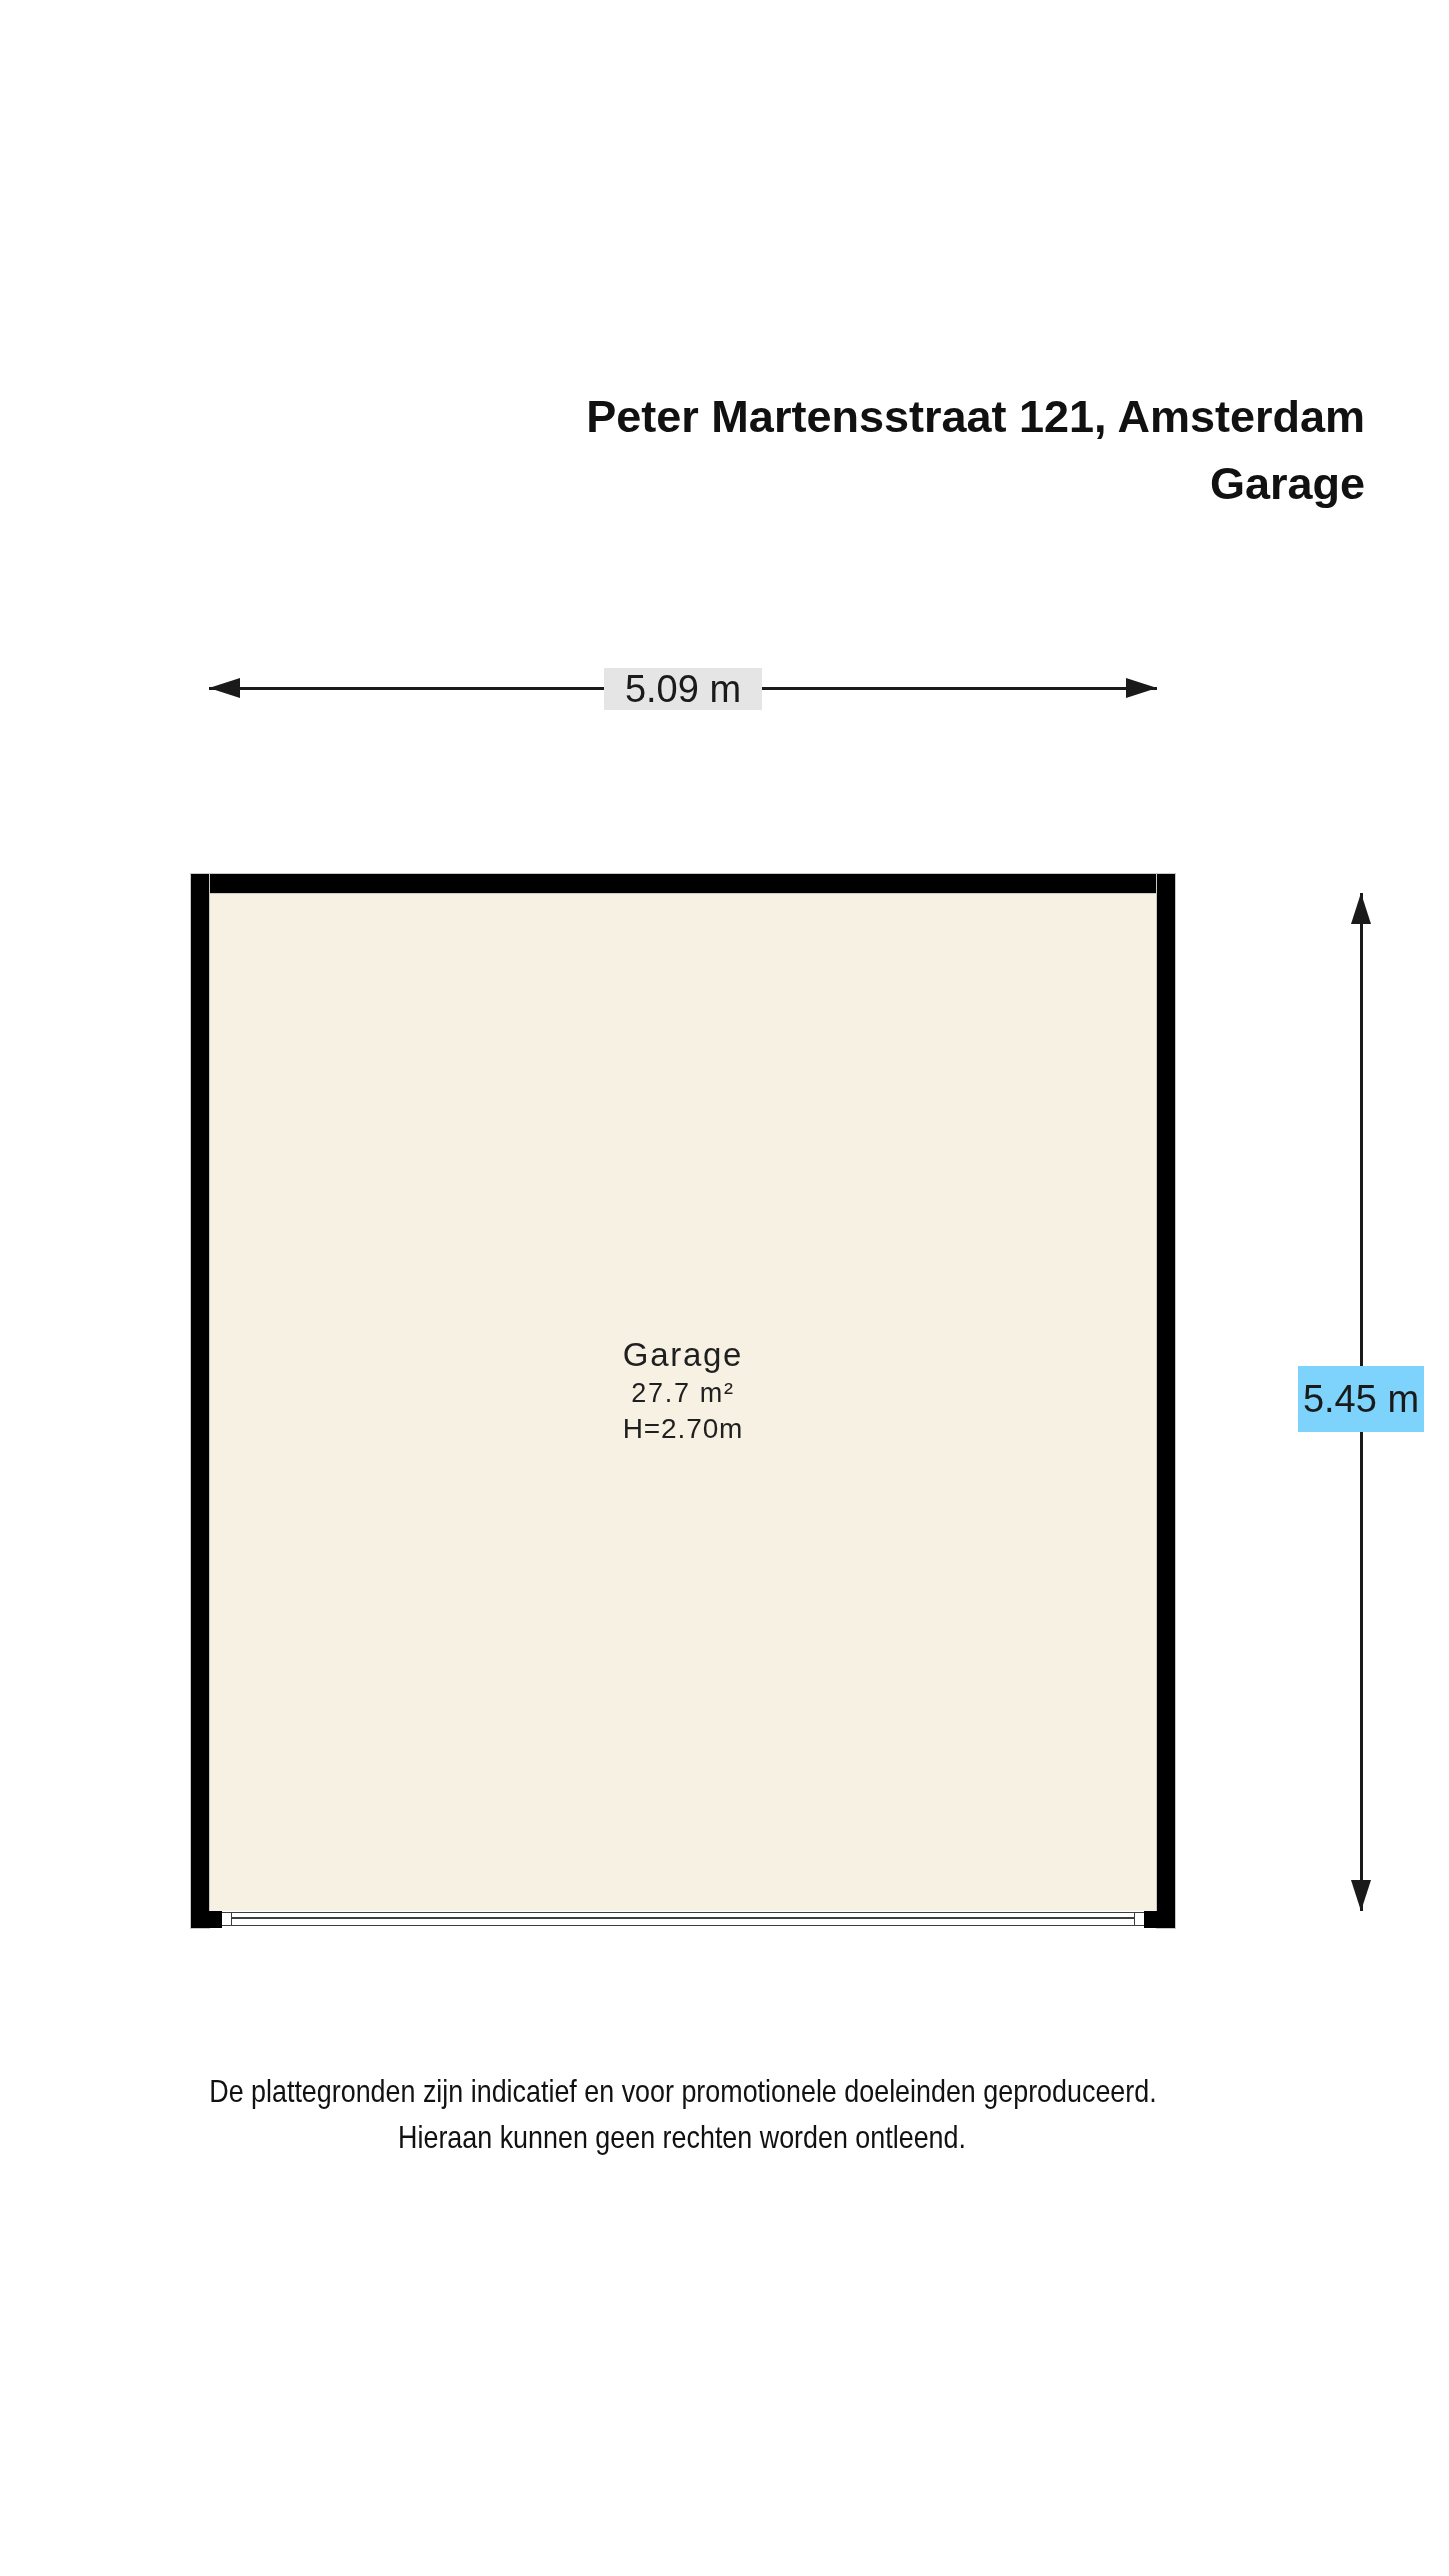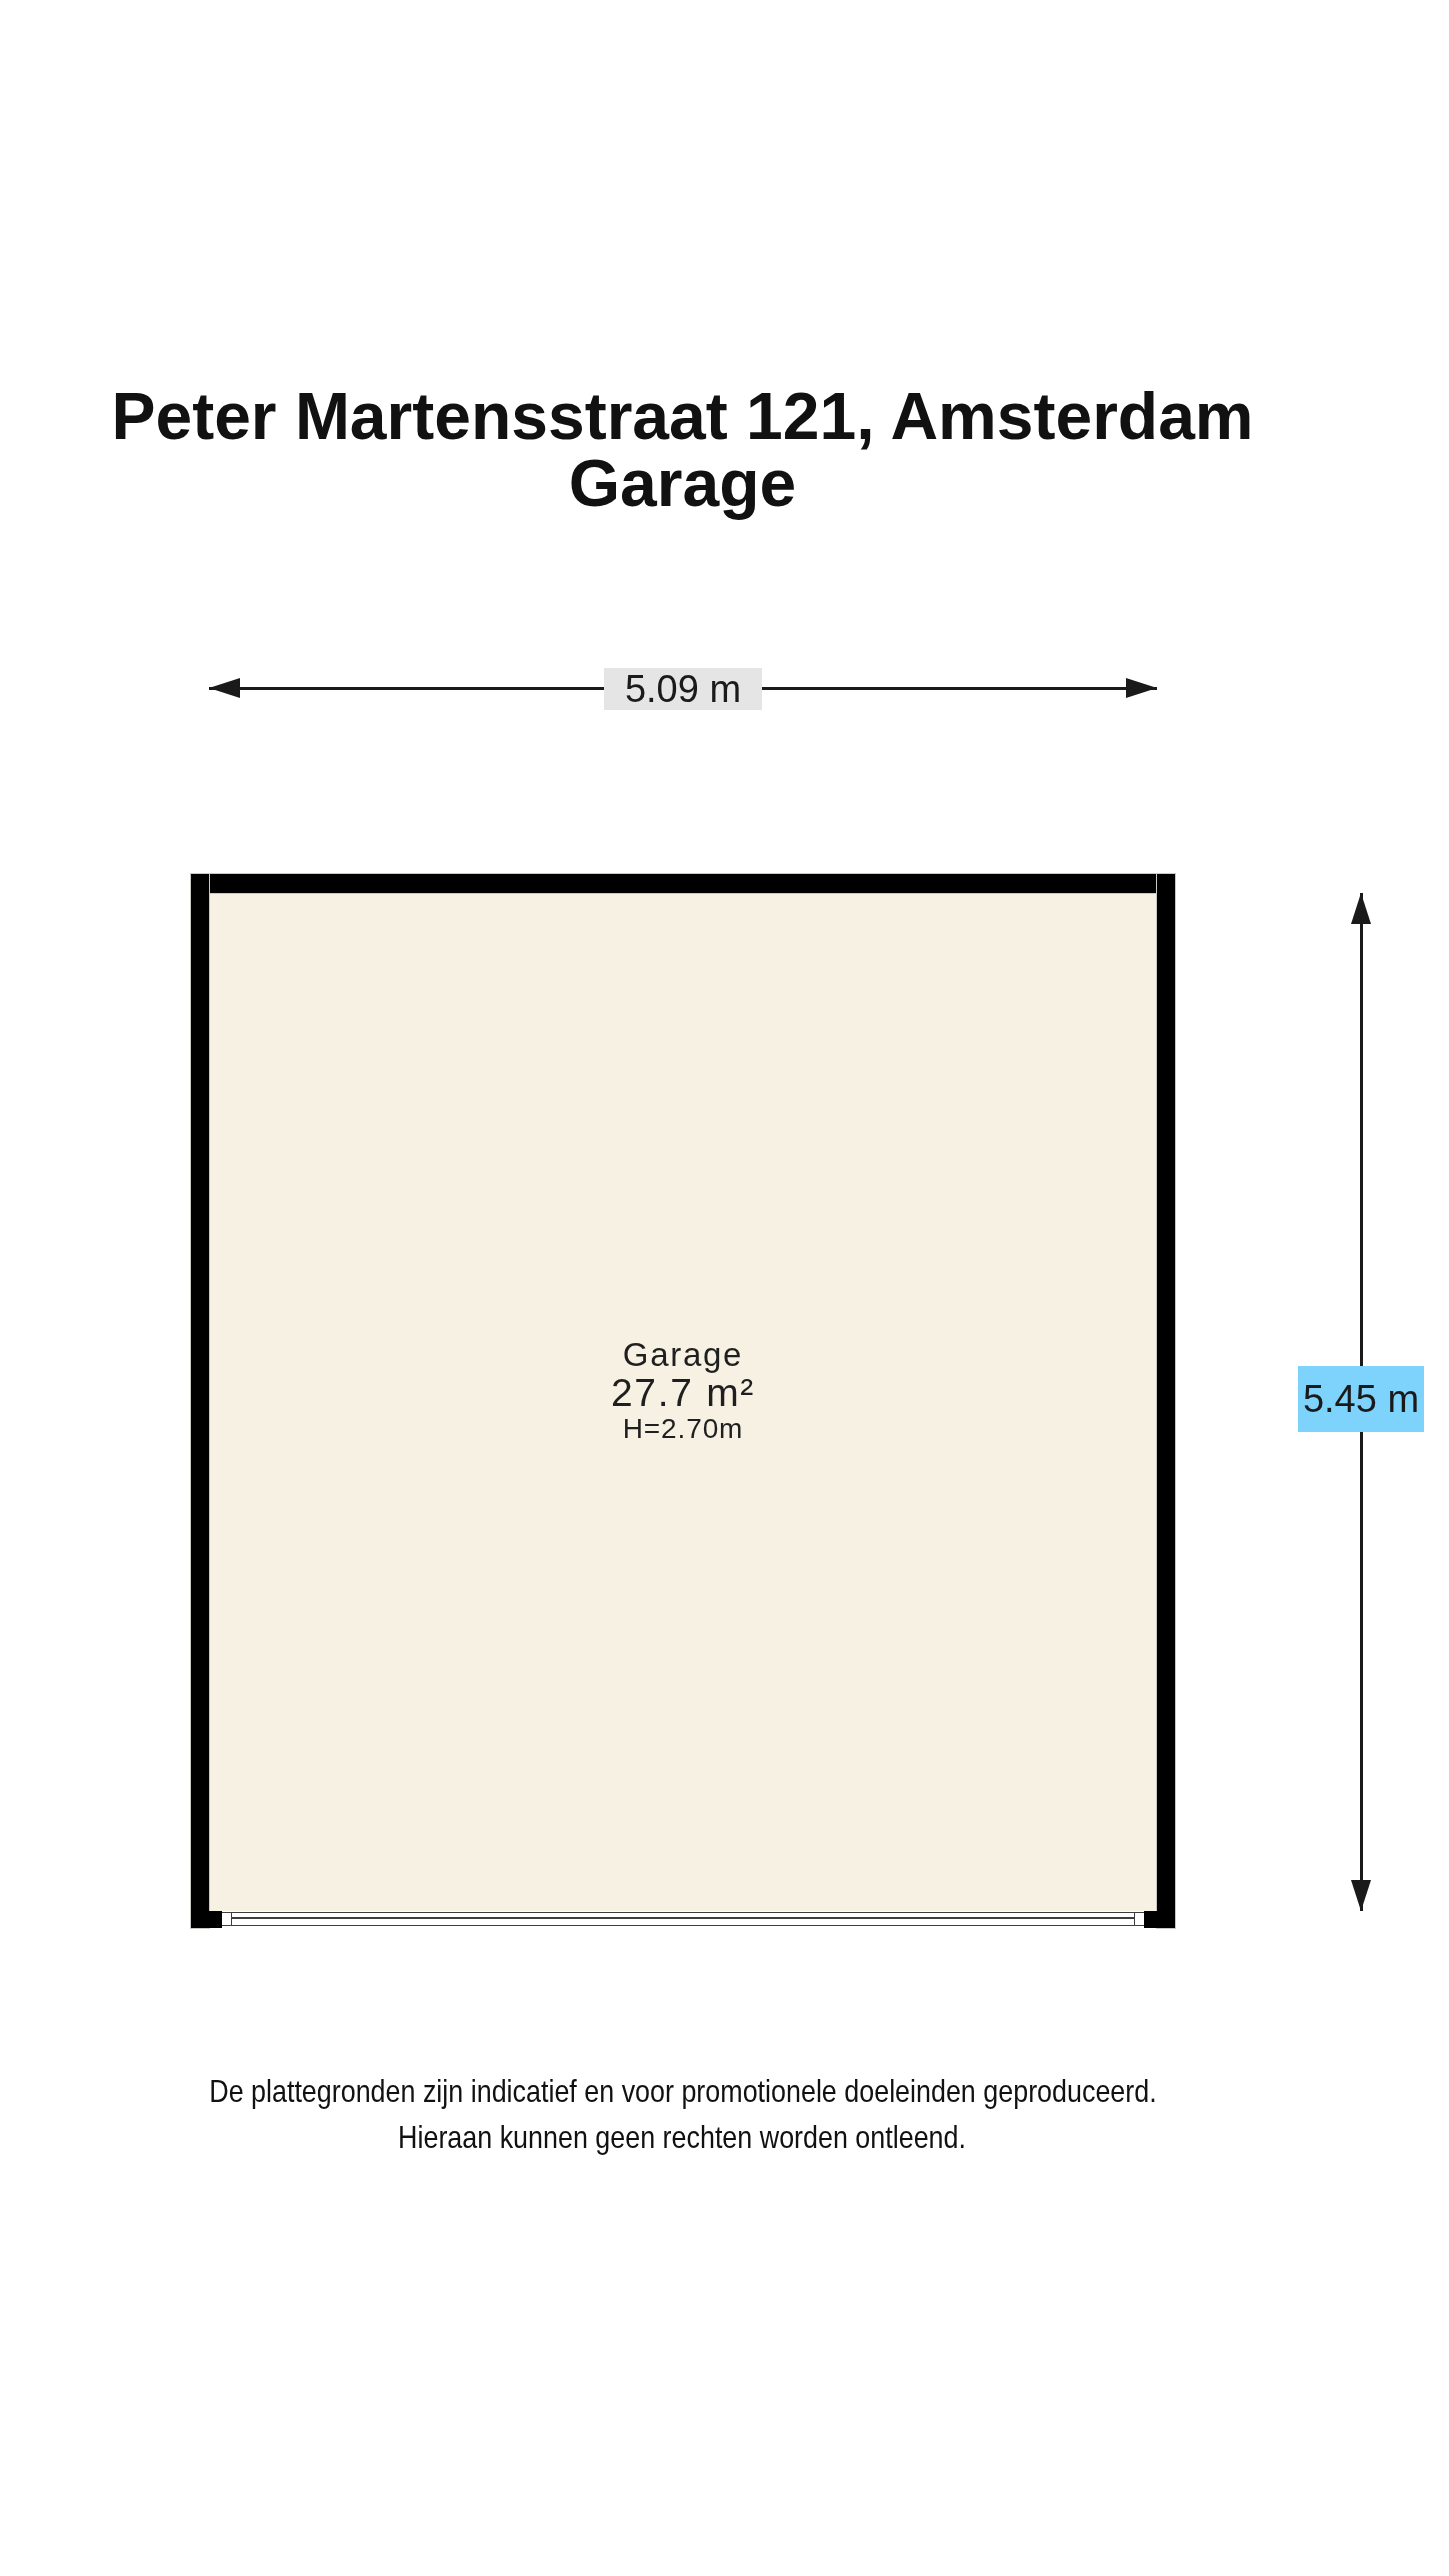--- a/index.html
+++ b/index.html
@@ -10,23 +10,23 @@
     background: #ffffff;
     font-family: "Liberation Sans", sans-serif;
     color: #1a1a1a;
     overflow: hidden;
   }
   
   .title-block {
     position: absolute;
     left: 0; top: 383px;
     width: 1365px;
-    text-align: center;
+    text-align: right;
     font-weight: bold;
-    font-size: 66px;
+    font-size: 45px;
     line-height: 67px;
     color: #111111;
     letter-spacing: 0px;
   }
   
   .dim-h-line {
     position: absolute;
     left: 209px; top: 687px;
     width: 948px; height: 2.6px;
     background: #1a1a1a;
@@ -126,21 +126,21 @@
   .garage-door .tick.r { right: 8.6px; }
   
   .room-label {
     position: absolute;
     left: 209px; top: 1336px;
     width: 948px;
     text-align: center;
     color: #1f1f1f;
   }
   .room-name { font-size: 33px; line-height: 38px; letter-spacing: 1.7px; }
-  .room-area { font-size: 39px; line-height: 38px; letter-spacing: 1.7px; }
+  .room-area { font-size: 27px; line-height: 38px; letter-spacing: 1.7px; }
   .room-height { font-size: 28px; line-height: 34px; letter-spacing: 0.9px; }
   
   .disclaimer {
     position: absolute;
     left: 0; top: 2068px;
     width: 1365px;
     text-align: center;
     font-size: 32px;
     line-height: 46px;
     color: #111111;

